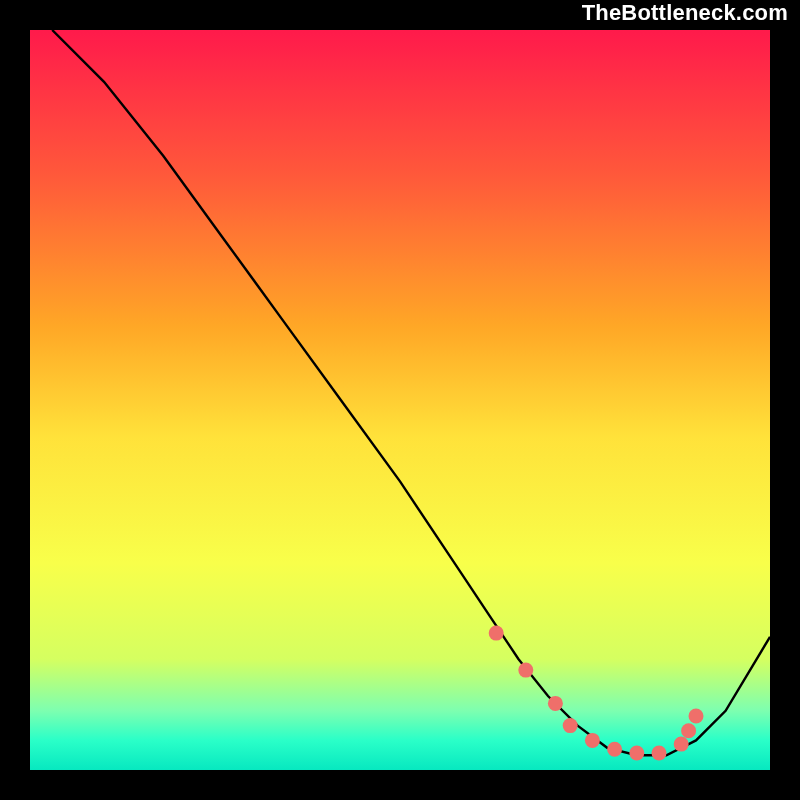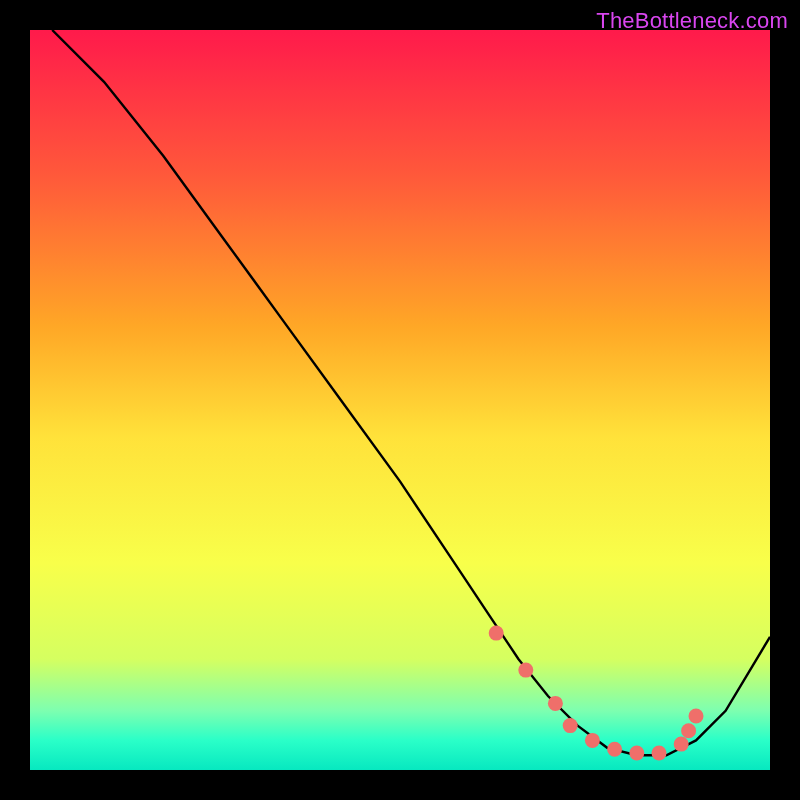--- a/index.html
+++ b/index.html
@@ -5,26 +5,26 @@
   * { margin: 0; padding: 0; box-sizing: border-box; }
   html, body { width: 800px; height: 800px; overflow: hidden; background: #000; }
   .frame {
     position: relative;
     width: 800px;
     height: 800px;
     background: #000;
   }
   .watermark {
     position: absolute;
-    top: 8px;
+    top: 0;
     right: 12px;
     font-family: Arial, Helvetica, sans-serif;
     font-size: 22px;
-    font-weight: 400;
-    color: #d946ef;
+    font-weight: 700;
+    color: #ffffff;
     letter-spacing: 0.2px;
   }
   .plot {
     position: absolute;
     left: 30px;
     top: 30px;
     width: 740px;
     height: 740px;
   }
   .plot svg { width: 100%; height: 100%; display: block; }

